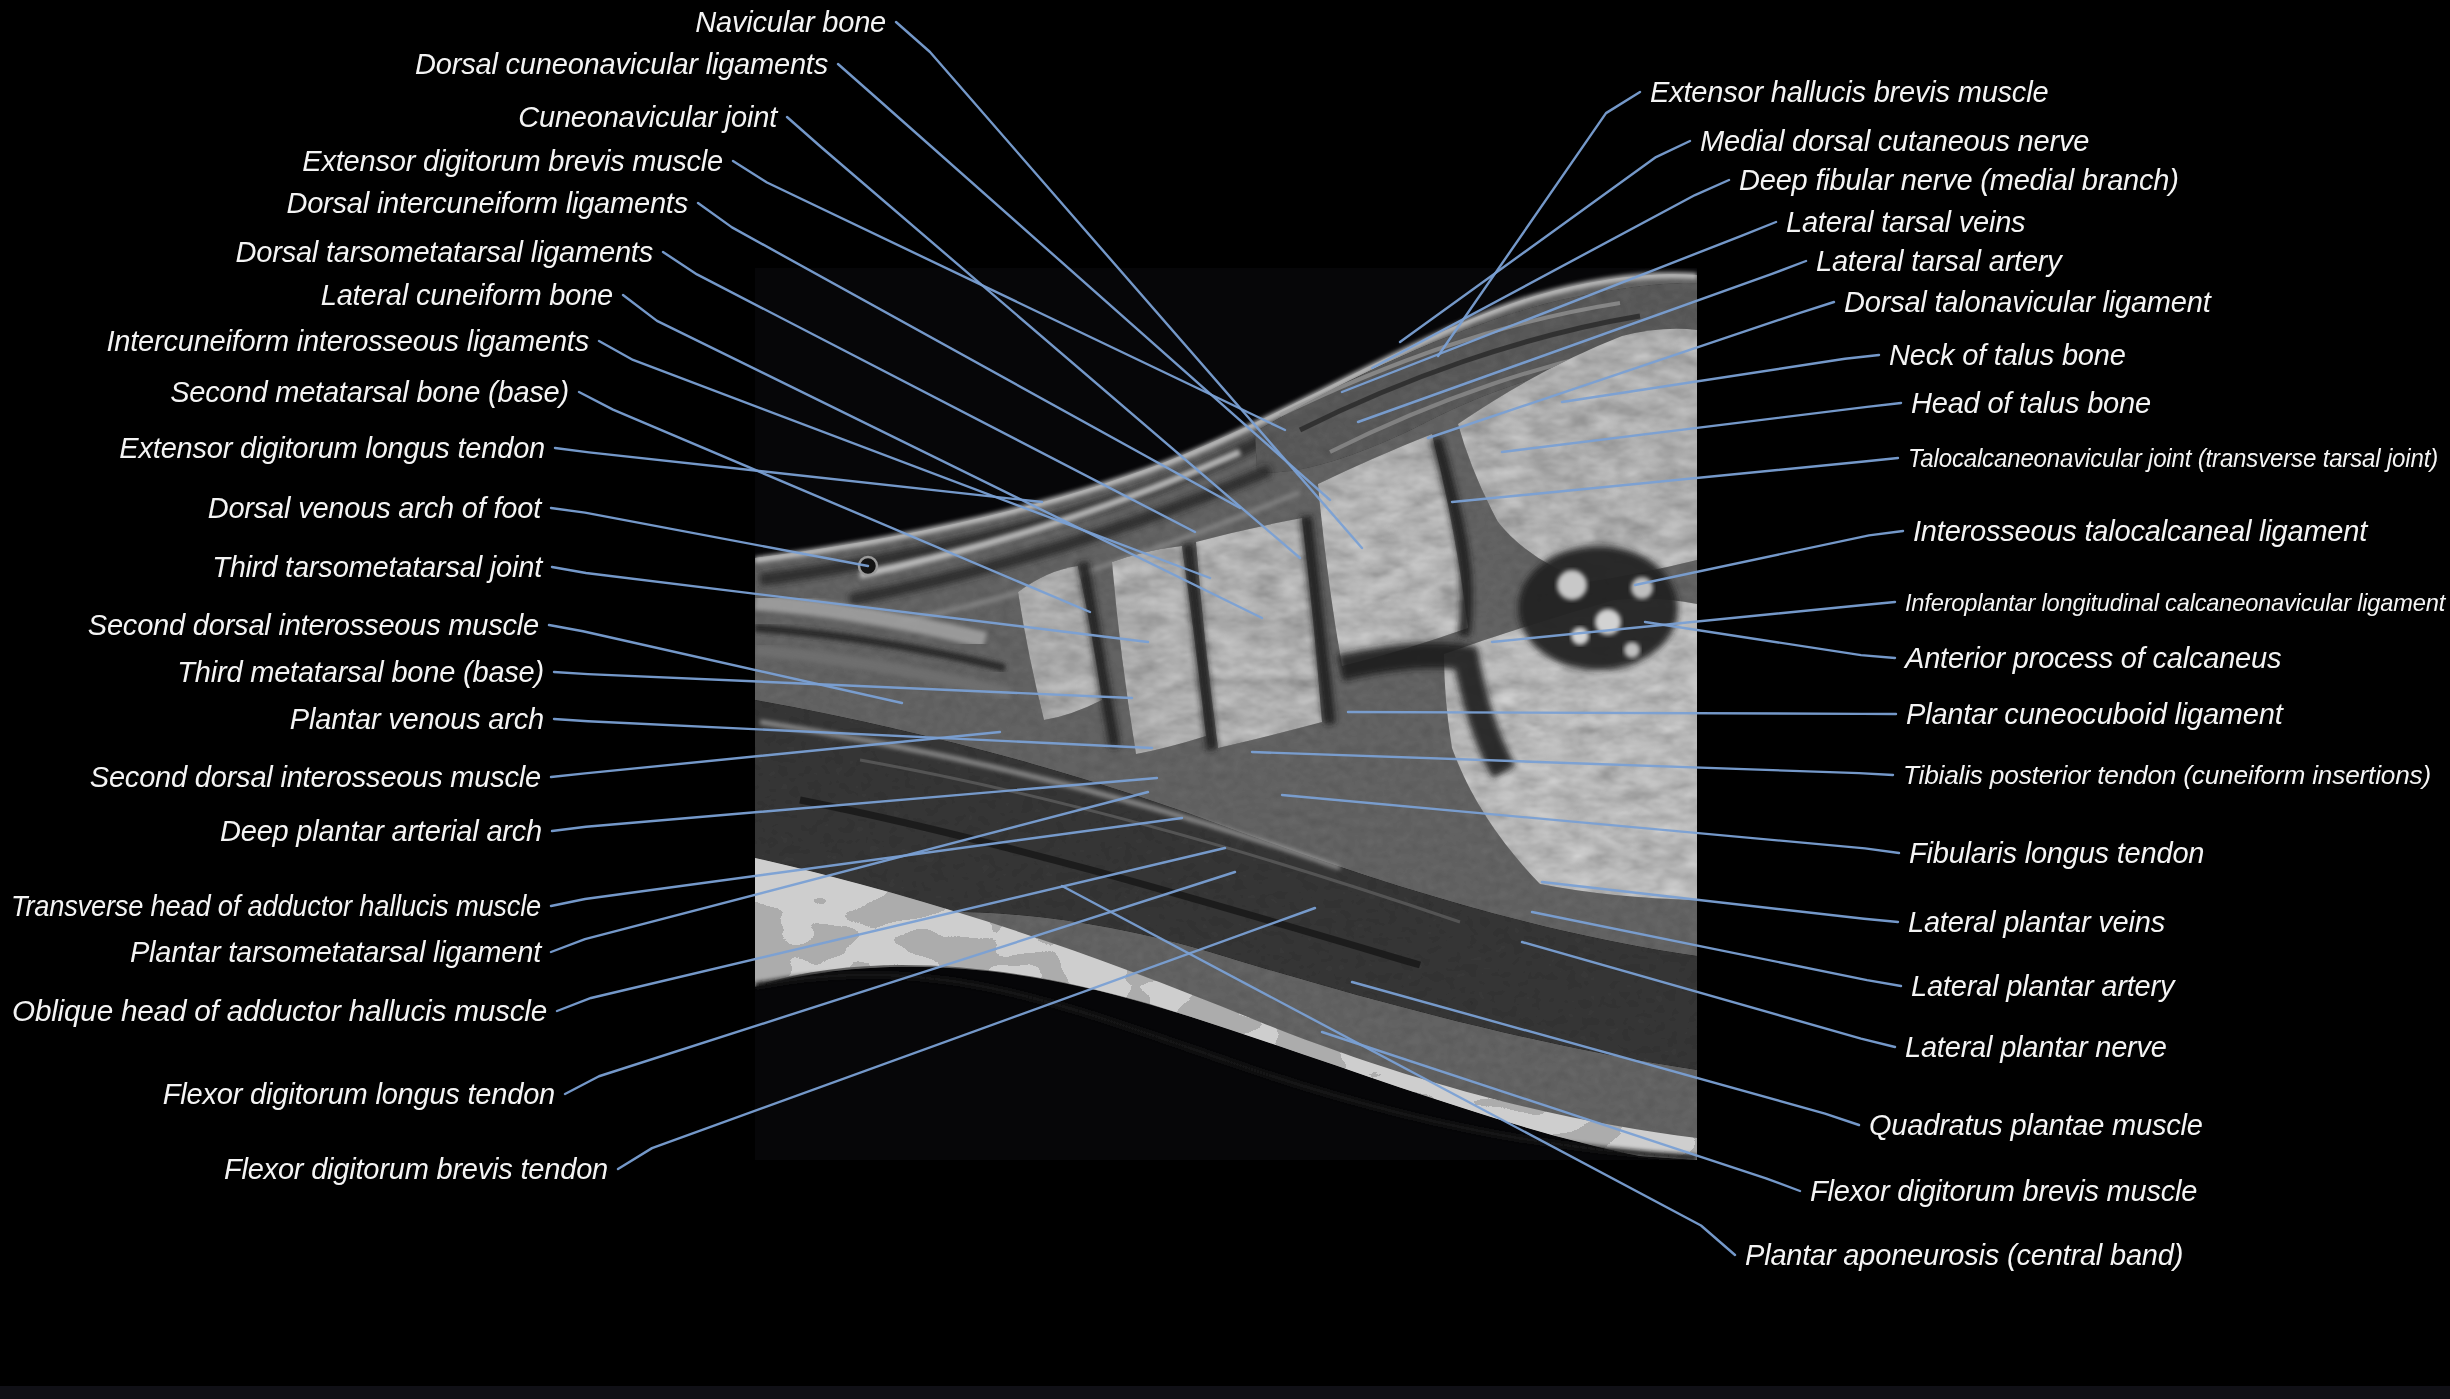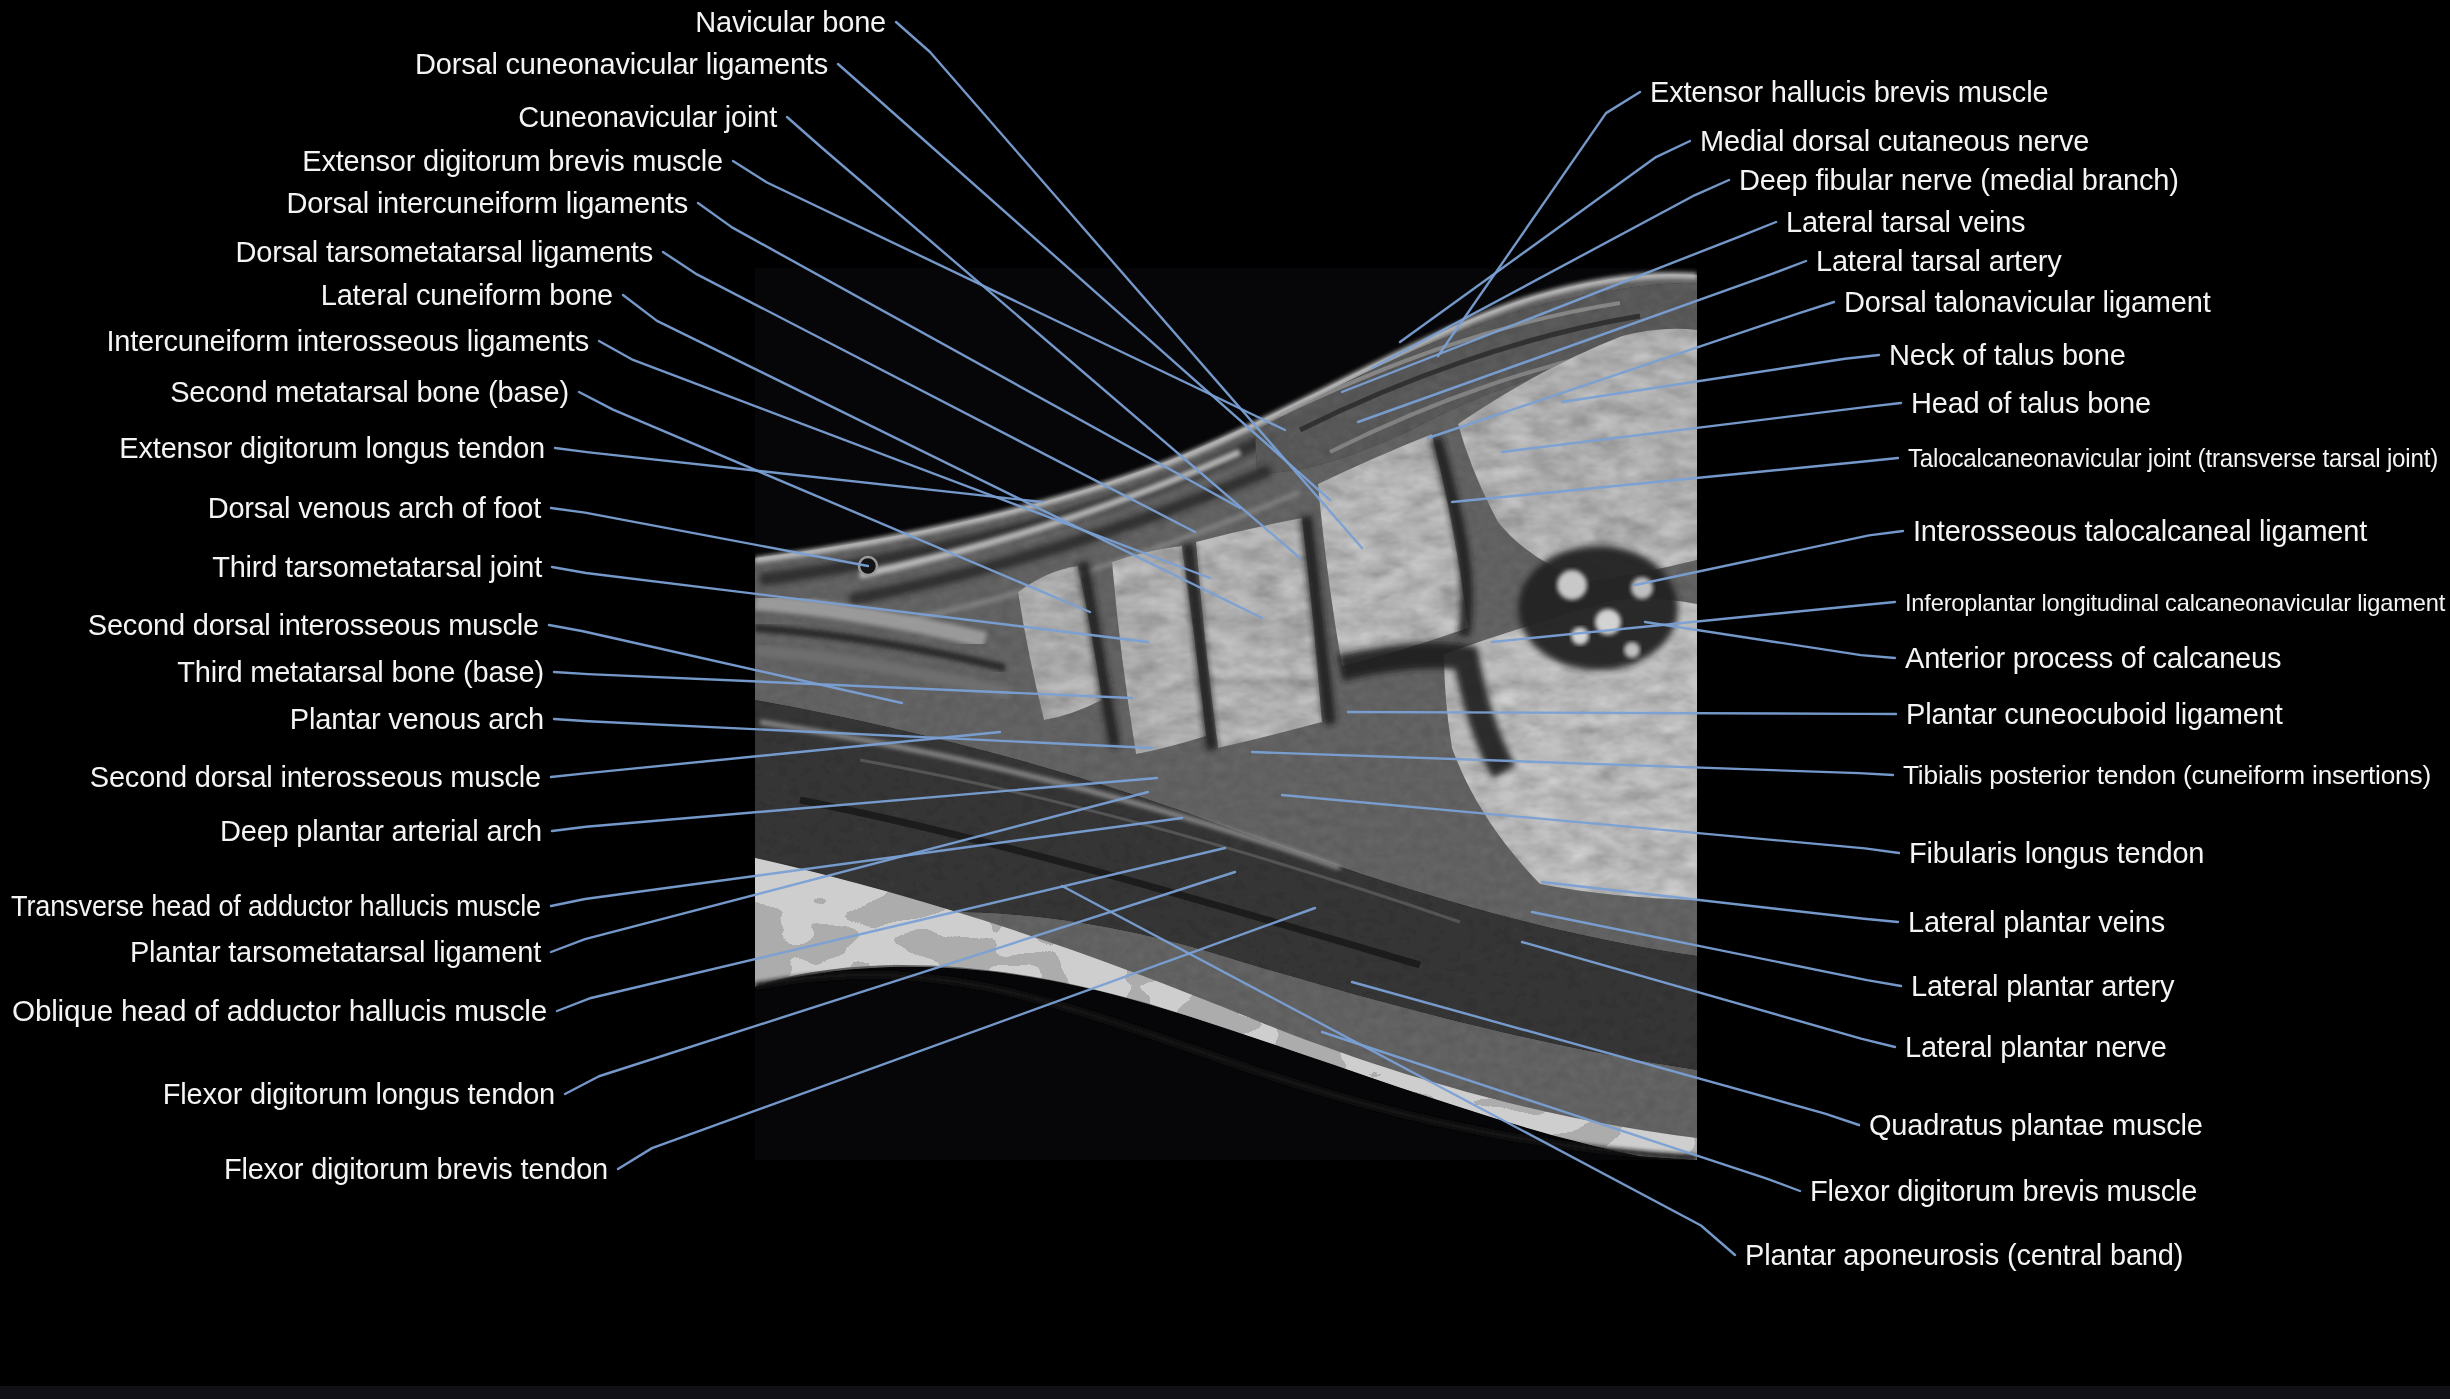--- a/index.html
+++ b/index.html
@@ -1,17 +1,17 @@
 <!DOCTYPE html>
 <html><head>
 <meta charset="utf-8">
 <style>
   html,body{margin:0;padding:0;background:#000;}
   body{width:2450px;height:1399px;overflow:hidden;}
-  #stage{position:relative;width:2450px;height:1399px;background:#000;}
+  #stage{position:relative;width:2450px;height:1399px;background:#000;font-style:italic;}
   svg{display:block;}
   .leader{fill:none;stroke:var(--leader,#7aa0d4);stroke-width:2.4;stroke-linejoin:round;stroke-linecap:round;opacity:0.95;}
   .anno-text{fill:var(--labelcol,#f4f4f4);font-family:"Liberation Sans","DejaVu Sans",sans-serif;font-weight:400;letter-spacing:-0.2px;}
   text{dominant-baseline:central;}
 </style>
 </head>
 <body>
 
 <div id="stage">
 <svg id="scene" width="2450" height="1399" viewBox="0 0 2450 1399" xmlns="http://www.w3.org/2000/svg" style="--leader: #7aa0d4; --labelcol: #f4f4f4;">

